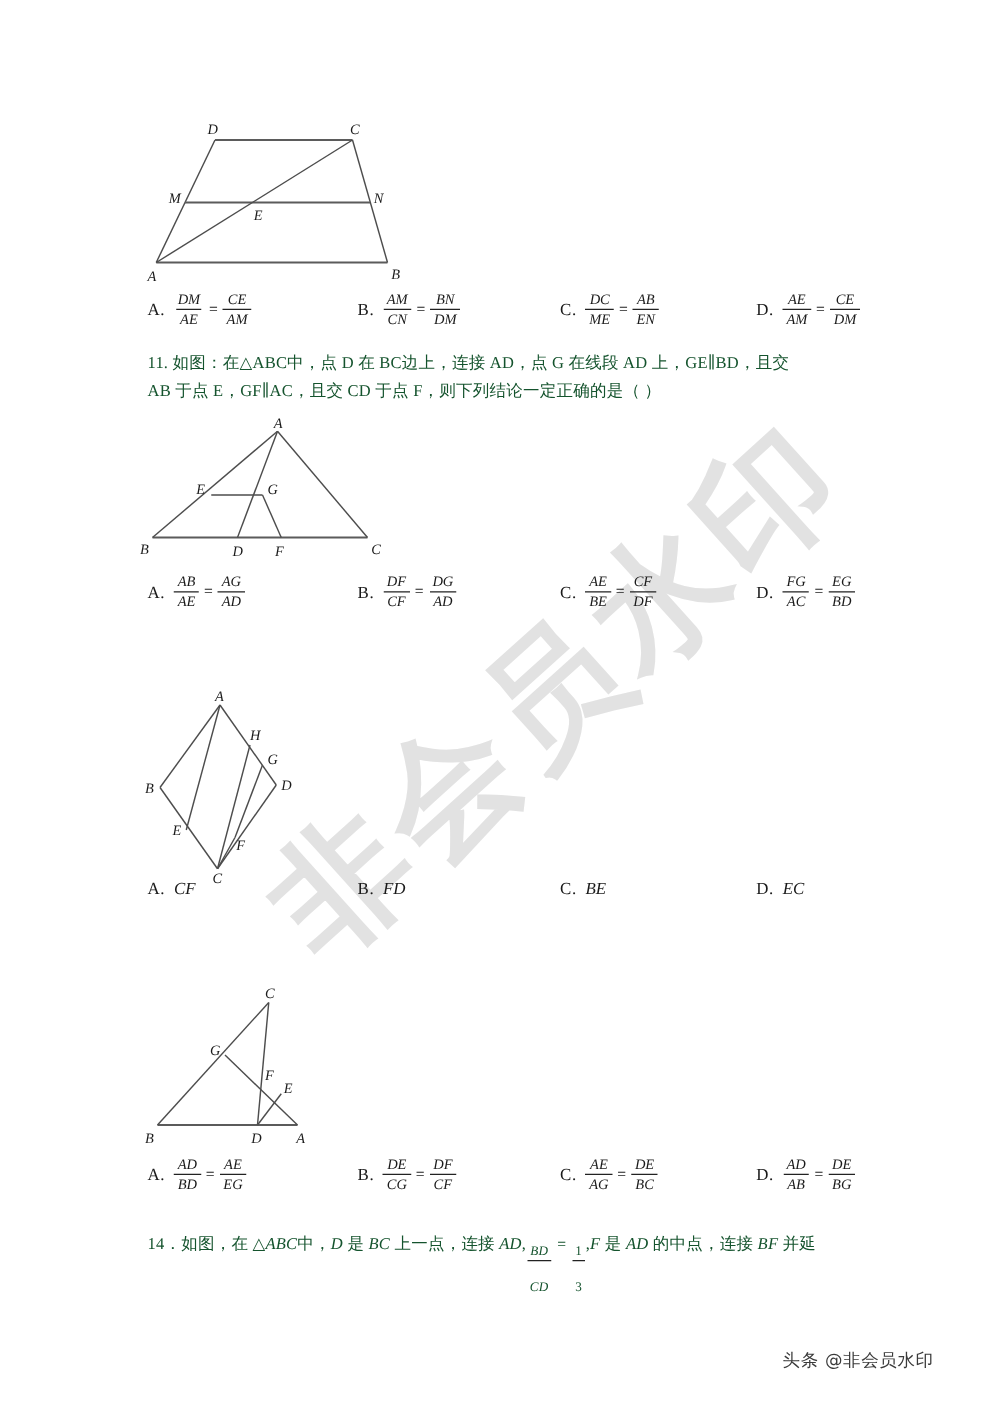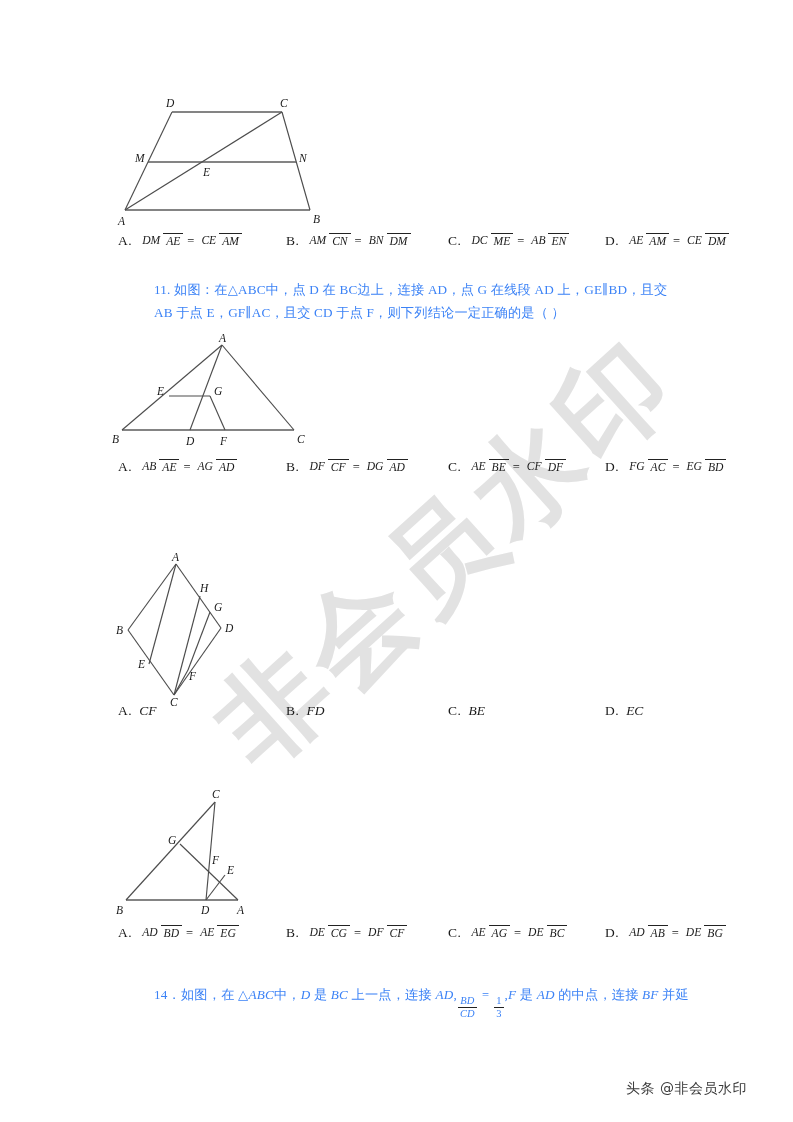--- a/index.html
+++ b/index.html
@@ -45,23 +45,22 @@
     position: absolute;
     left: 0; top: 0;
     width: 793px; height: 1122px;
     z-index: 10;
   }
 
   .q-text {
     position: absolute;
     font-size: 13.2px;
     line-height: 23px;
-    color: #3b82f6;
+    color: #14532d;
     letter-spacing: 0.2px;
-    margin-left: 36px;
   }
   .q-text i { font-style: italic; font-family: "Liberation Serif", serif; }
 
   
   .opt-row {
     position: absolute;
     left: 118px;
     width: 620px;
     height: 40px;
   }
@@ -79,21 +78,21 @@
     margin-right: 7px;
     letter-spacing: 0.5px;
   }
   .opt .plain {
     font-style: italic;
     font-size: 13.5px;
     font-family: "Liberation Serif", serif;
   }
   .frac {
     display: inline-flex;
-    flex-direction: row;
+    flex-direction: column;
     align-items: center;
     font-style: italic;
     font-size: 11.6px;
     line-height: 1.18;
     vertical-align: middle;
     font-family: "Liberation Serif", serif;
   }
   .frac .num { padding: 0 3px 0.5px 3px; }
   .frac .den { padding: 0.5px 3px 0 3px; border-top: 1.1px solid #222; }
   .eq { margin: 0 4px; font-style: normal; font-size: 12.5px; }
@@ -103,21 +102,21 @@
     display: inline-flex;
     flex-direction: column;
     align-items: center;
     font-style: italic;
     font-size: 10.5px;
     line-height: 1.15;
     vertical-align: -5px;
     margin: 0 1px;
   }
   .inline-frac .num { padding: 0 2px; }
-  .inline-frac .den { padding: 0 2px; border-top: 1px solid #222; font-style: normal;}
+  .inline-frac .den { padding: 16px 2px; border-top: 1px solid #222; font-style: normal;}
   .inline-frac .num.it { font-style: italic; }
 
   svg { display: block; }
   .dg { position: absolute; }
   .dg text {
     font-family: "Liberation Serif", "DejaVu Serif", serif;
     font-style: italic;
     font-size: 11.5px;
     fill: #1b1b1b;
   }

